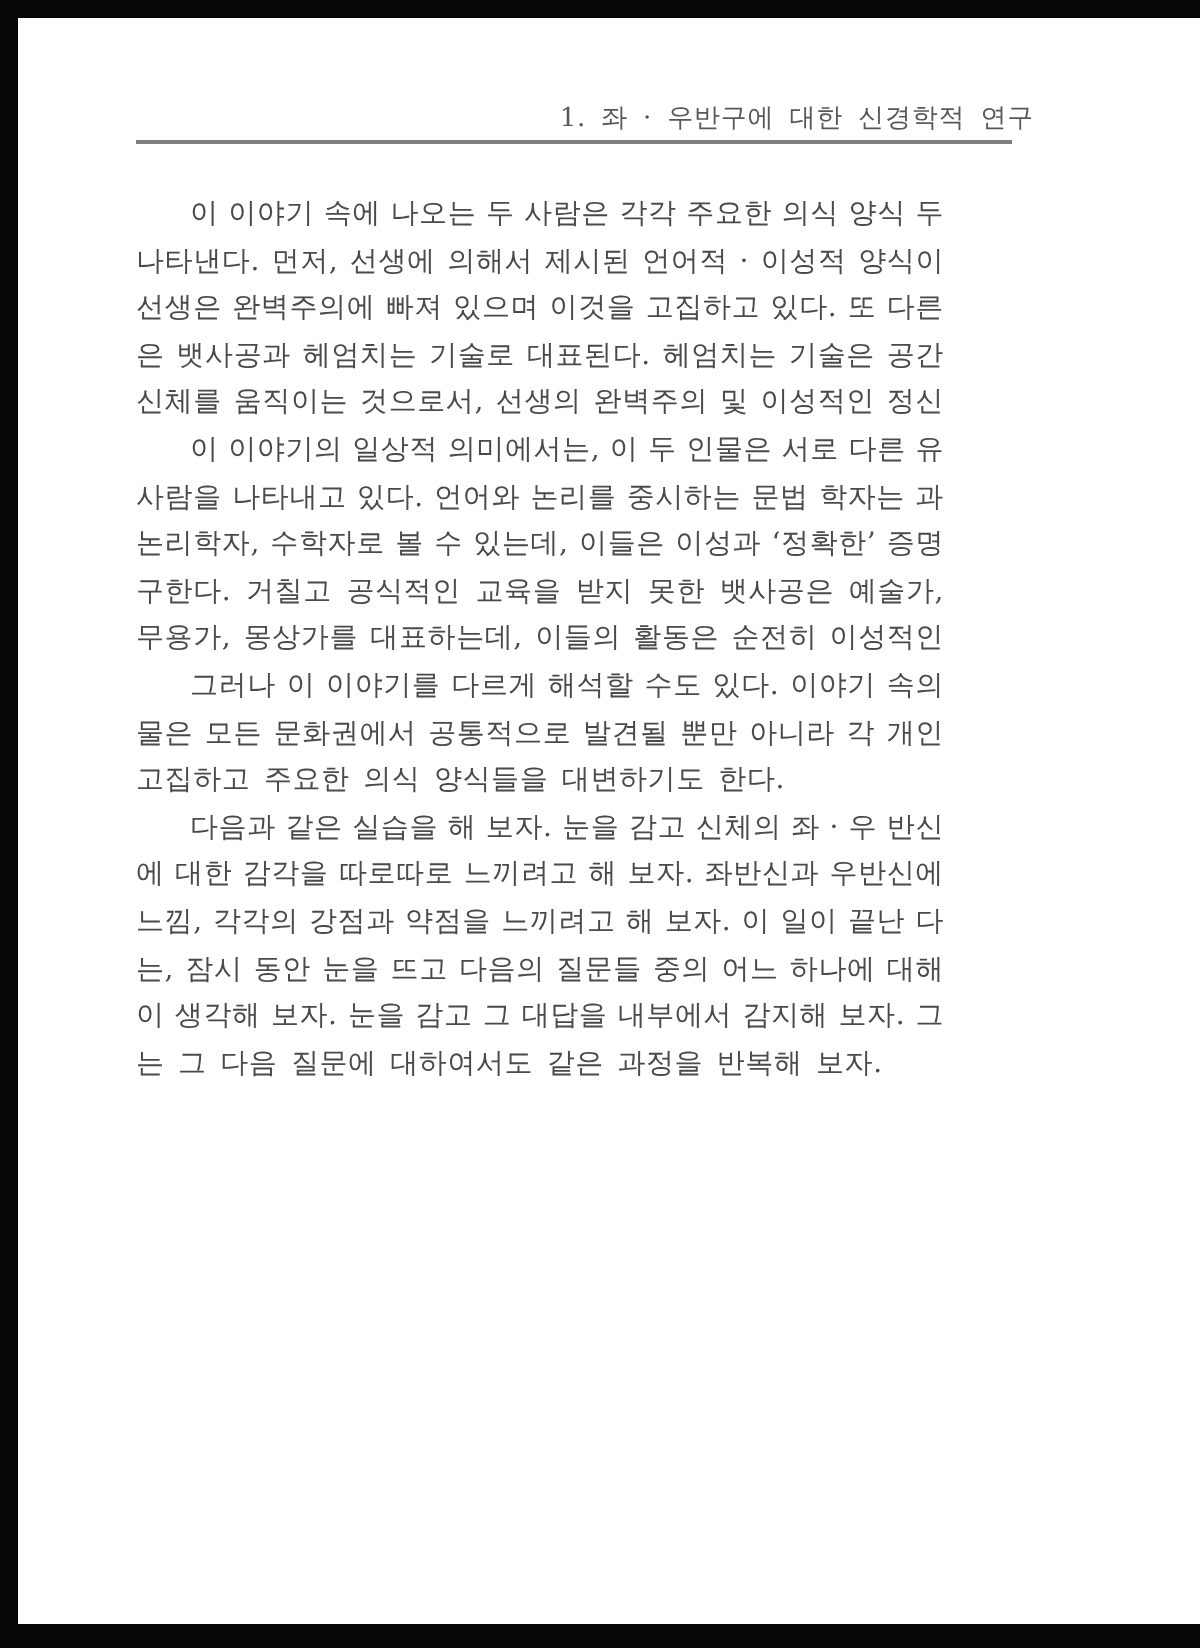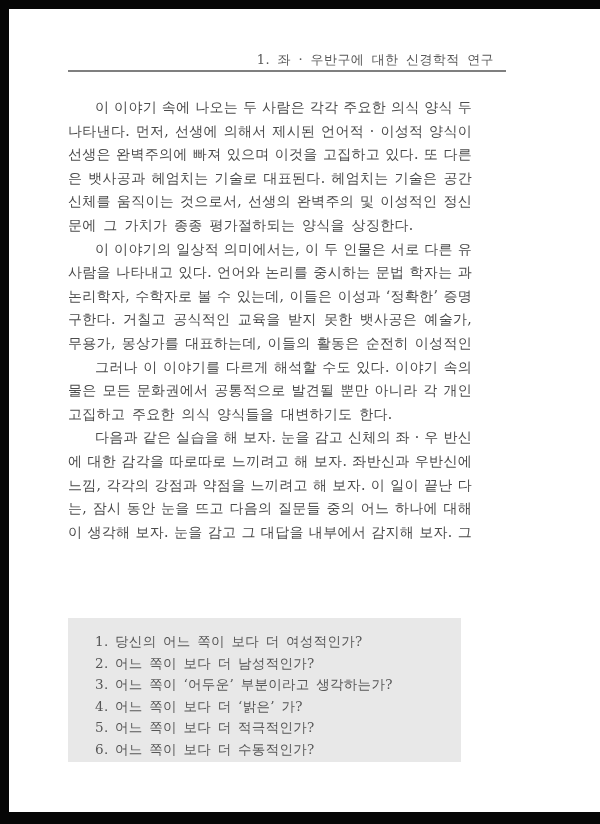--- a/index.html
+++ b/index.html
@@ -6,21 +6,21 @@
   .page{
     position:relative;width:600px;height:824px;background:#ffffff;
     font-family:"DejaVu Serif","Liberation Serif",serif;overflow:hidden;
   }
   .band{position:absolute;background:#060606;}
   .band-top{top:0;left:0;width:600px;height:9px;}
   .band-left{top:0;left:0;width:9px;height:824px;}
   .band-bottom{left:0;bottom:0;width:600px;height:12px;}
 
   .running-head{
-    position:absolute;top:51px;left:56px;width:438px;
+    position:absolute;top:51px;left:79px;width:438px;
     text-align:right;font-size:13px;line-height:17px;color:#585858;
     letter-spacing:0.4px;word-spacing:3px;
   }
   .head-rule{
     position:absolute;top:70px;left:68px;width:438px;height:2px;background:#7f7f7f;
   }
   .page-tab{
     position:absolute;left:512px;top:53px;width:70px;height:44px;
     background:#e7e7e5;
     clip-path:polygon(0 0,100% 0,100% 100%,16% 64%);
@@ -67,45 +67,37 @@
   <div class="head-rule"></div>
 
 
   <div class="body-text">
     <div class="para">
       <div class="line first">이 이야기 속에 나오는 두 사람은 각각 주요한 의식 양식 두 개를</div>
       <div class="line">나타낸다. 먼저, 선생에 의해서 제시된 언어적 · 이성적 양식이 있다.</div>
       <div class="line">선생은 완벽주의에 빠져 있으며 이것을 고집하고 있다. 또 다른 양식</div>
       <div class="line">은 뱃사공과 헤엄치는 기술로 대표된다. 헤엄치는 기술은 공간에서</div>
       <div class="line">신체를 움직이는 것으로서, 선생의 완벽주의 및 이성적인 정신자세 때</div>
-      <div class="line plast">문에 그 가치가 종종 평가절하되는 양식을 상징한다.</div>
     </div>
     <div class="para">
       <div class="line first">이 이야기의 일상적 의미에서는, 이 두 인물은 서로 다른 유형의</div>
       <div class="line">사람을 나타내고 있다. 언어와 논리를 중시하는 문법 학자는 과학자,</div>
       <div class="line">논리학자, 수학자로 볼 수 있는데, 이들은 이성과 ‘정확한’ 증명을 추</div>
       <div class="line">구한다. 거칠고 공식적인 교육을 받지 못한 뱃사공은 예술가, 공예가,</div>
       <div class="line">무용가, 몽상가를 대표하는데, 이들의 활동은 순전히 이성적인 사고를</div>
     </div>
     <div class="para">
       <div class="line first">그러나 이 이야기를 다르게 해석할 수도 있다. 이야기 속의 두 인</div>
       <div class="line">물은 모든 문화권에서 공통적으로 발견될 뿐만 아니라 각 개인 내에</div>
       <div class="line plast">고집하고 주요한 의식 양식들을 대변하기도 한다.</div>
     </div>
     <div class="para">
       <div class="line first">다음과 같은 실습을 해 보자. 눈을 감고 신체의 좌 · 우 반신(半身)</div>
       <div class="line">에 대한 감각을 따로따로 느끼려고 해 보자. 좌반신과 우반신에 대한</div>
       <div class="line">느낌, 각각의 강점과 약점을 느끼려고 해 보자. 이 일이 끝난 다음에</div>
       <div class="line">는, 잠시 동안 눈을 뜨고 다음의 질문들 중의 어느 하나에 대해 곰곰</div>
       <div class="line">이 생각해 보자. 눈을 감고 그 대답을 내부에서 감지해 보자. 그리고</div>
+      <div class="line plast">는 그 다음 질문에 대하여서도 같은 과정을 반복해 보자.</div>
     </div>
   </div>
 
-  <div class="question-box">
-    <div class="q-line">1. 당신의 어느 쪽이 보다 더 여성적인가?</div>
-    <div class="q-line">2. 어느 쪽이 보다 더 남성적인가?</div>
-    <div class="q-line">3. 어느 쪽이 ‘어두운’ 부분이라고 생각하는가?</div>
-    <div class="q-line">4. 어느 쪽이 보다 더 ‘밝은’ 가?</div>
-    <div class="q-line">5. 어느 쪽이 보다 더 적극적인가?</div>
-    <div class="q-line">6. 어느 쪽이 보다 더 수동적인가?</div>
-  </div>
 
 </div>
 
 </body></html>

